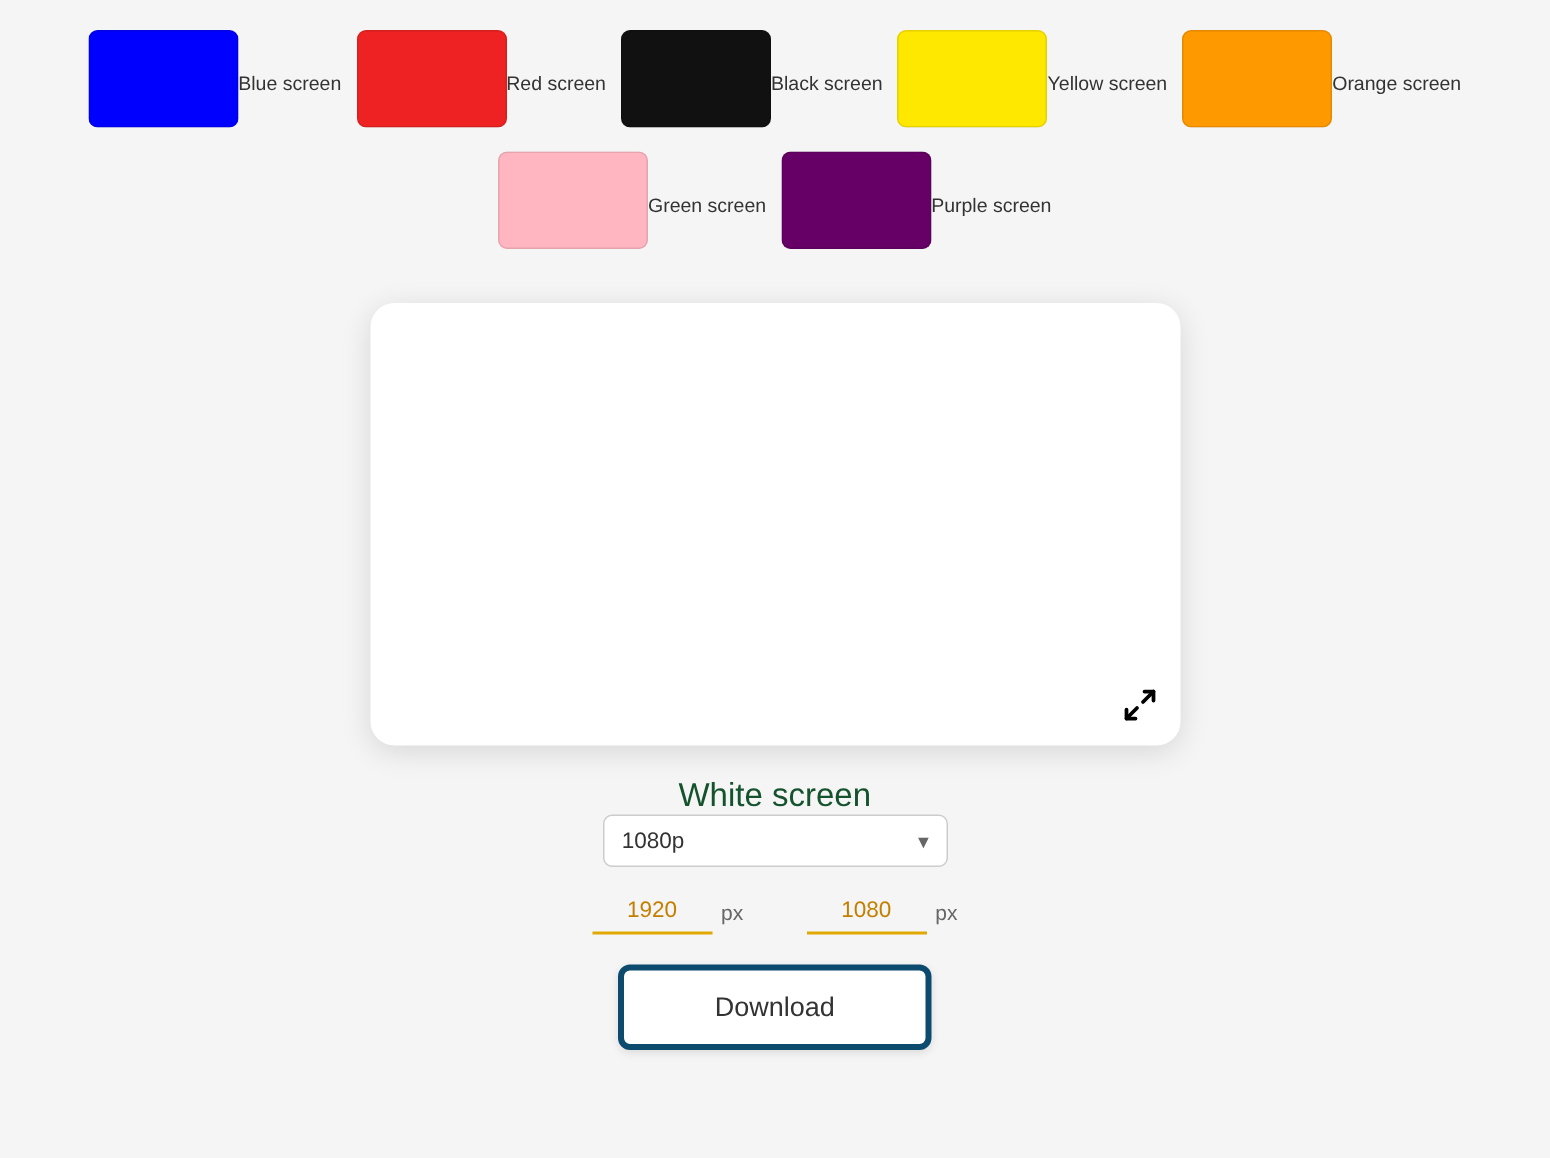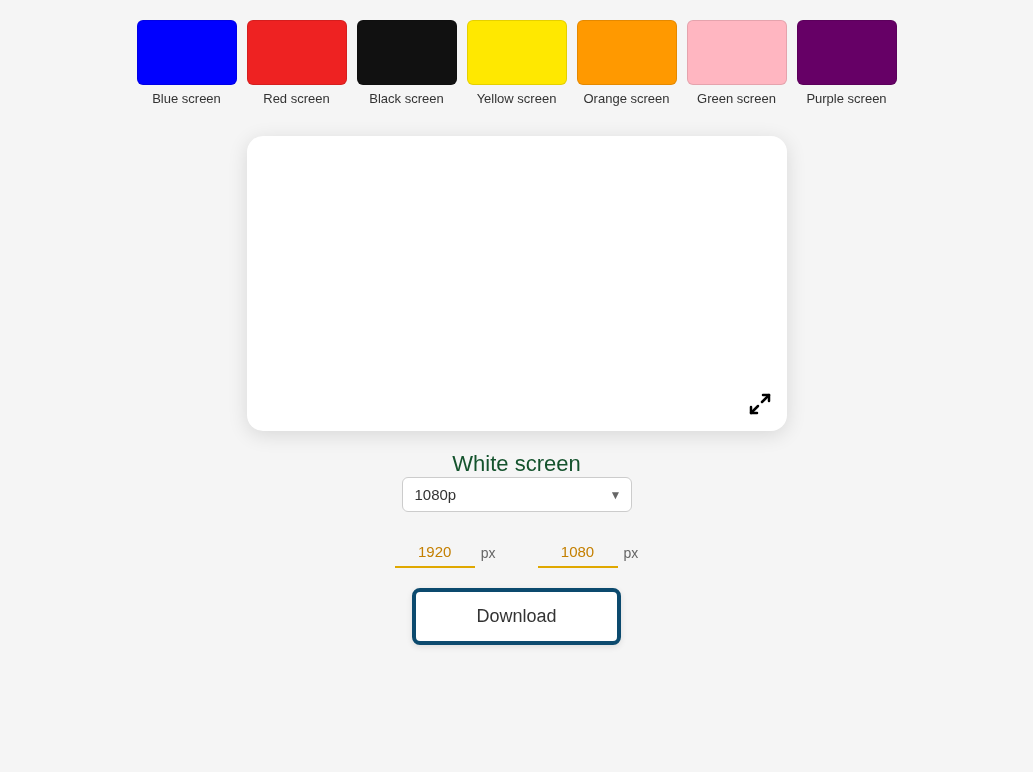--- a/index.html
+++ b/index.html
@@ -23,21 +23,21 @@
       flex-wrap: wrap;
       justify-content: center;
       gap: 10px;
       margin-bottom: 30px;
       width: 100%;
       max-width: 1000px;
     }
 
     .swatch-item {
       display: flex;
-      flex-direction: column;
+      flex-direction: row;
       align-items: center;
       cursor: pointer;
     }
 
     .swatch-box {
       width: 100px;
       height: 65px;
       border-radius: 6px;
       margin-bottom: 6px;
       border: 1px solid rgba(0,0,0,0.1);
@@ -76,21 +76,21 @@
       height: 24px;
     }
 
     .screen-title {
       font-size: 22px;
       color: #14532d;
     }
 
     .resolution-select-wrapper {
       position: relative;
-      margin-bottom: 25px;
+      margin-bottom: 14px;
     }
 
     .resolution-select {
       width: 230px;
       padding: 8px 30px 8px 12px;
       border: 1px solid #ccc;
       border-radius: 6px;
       font-size: 15px;
       color: #333;
       background: white;

